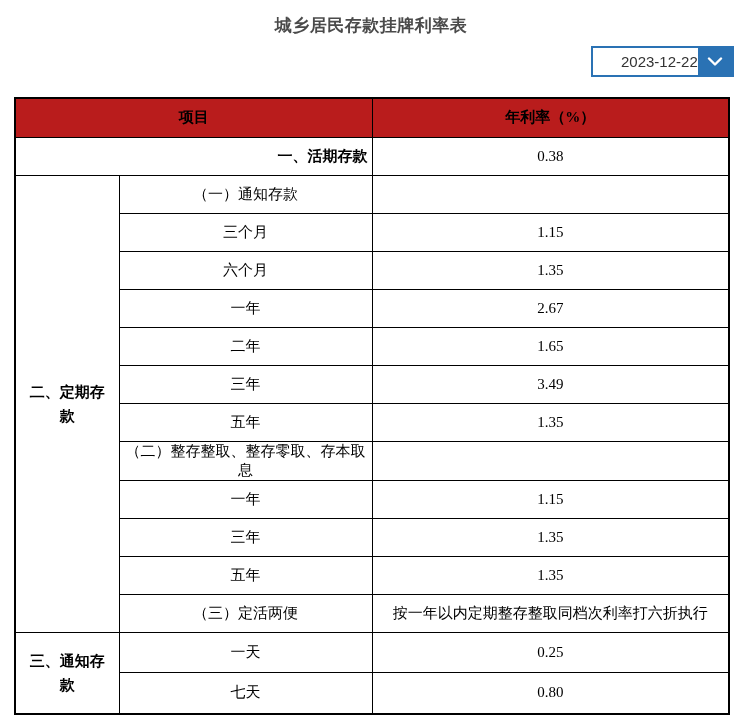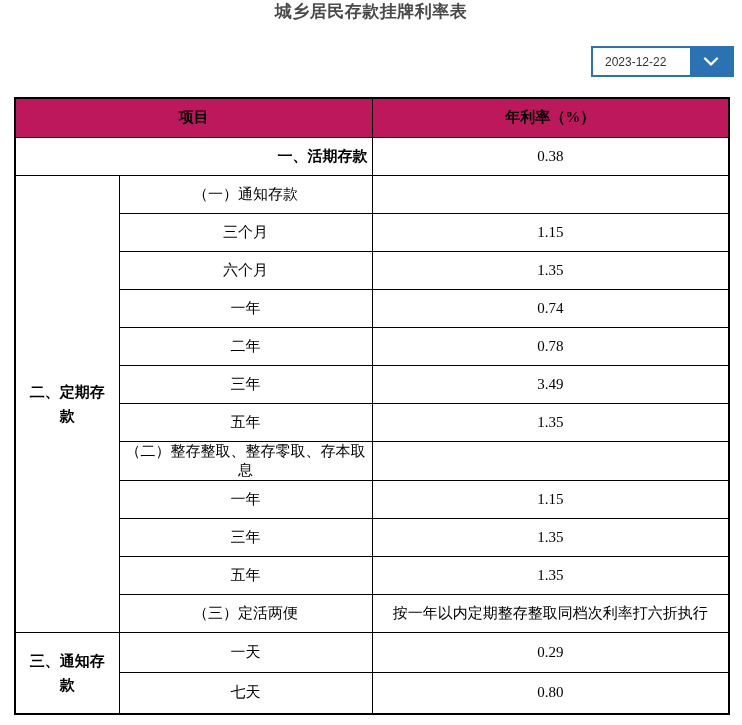--- a/index.html
+++ b/index.html
@@ -10,39 +10,40 @@
     height: 725px;
     font-family: "Liberation Sans", sans-serif;
     position: relative;
     overflow: hidden;
   }
   .page-title {
     text-align: center;
     font-size: 17px;
     font-weight: bold;
     color: #4a4a4a;
+    padding-top: 14px;
     letter-spacing: 0.5px;
   }
   .date-control {
     position: absolute;
     top: 46px;
     right: 8px;
     width: 143px;
     height: 31px;
     box-sizing: border-box;
     border: 2px solid #2a72b4;
     display: flex;
     background: #ffffff;
   }
   .date-value {
     flex: 1;
     display: flex;
     align-items: center;
-    padding-left: 12px;
-    font-size: 12px;
+    padding-left: 28px;
+    font-size: 15px;
     color: #333333;
     background: #ffffff;
     white-space: nowrap;
   }
   .date-button {
     width: 42px;
     background: #2a72b4;
     display: flex;
     align-items: center;
     justify-content: center;
@@ -68,21 +69,21 @@
     text-align: center;
     vertical-align: middle;
     font-size: 15px;
     color: #000000;
     padding: 0 4px;
     height: 38px;
     box-sizing: border-box;
     overflow: hidden;
   }
   .rate-table thead th {
-    background: #be185d;
+    background: #b91c1c;
     font-weight: bold;
     height: 39px;
   }
   .rate-table td.bold { font-weight: bold; text-align: right; }
   .rate-table td.section-col {
     font-weight: bold;
     padding: 16px 10px;
     line-height: 1.6;
     margin-left: 14px;
   }
@@ -128,25 +129,25 @@
     <tr>
       <td>三个月</td>
       <td>1.15</td>
     </tr>
     <tr>
       <td>六个月</td>
       <td>1.35</td>
     </tr>
     <tr>
       <td>一年</td>
-      <td>0.74</td>
+      <td>2.67</td>
     </tr>
     <tr>
       <td>二年</td>
-      <td>0.78</td>
+      <td>1.65</td>
     </tr>
     <tr>
       <td>三年</td>
       <td>3.49</td>
     </tr>
     <tr>
       <td>五年</td>
       <td>1.35</td>
     </tr>
     <tr>
@@ -165,20 +166,20 @@
       <td>五年</td>
       <td>1.35</td>
     </tr>
     <tr>
       <td>（三）定活两便</td>
       <td>按一年以内定期整存整取同档次利率打六折执行</td>
     </tr>
     <tr>
       <td rowspan="2" class="section-col">三、通知存款</td>
       <td>一天</td>
-      <td>0.29</td>
+      <td>0.25</td>
     </tr>
     <tr>
       <td>七天</td>
       <td>0.80</td>
     </tr>
   </tbody>
 </table>
 
 </body></html>

